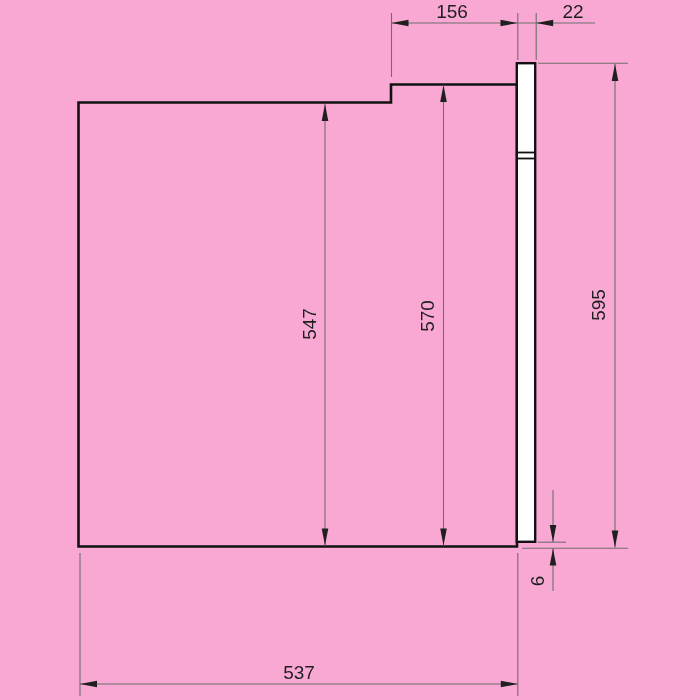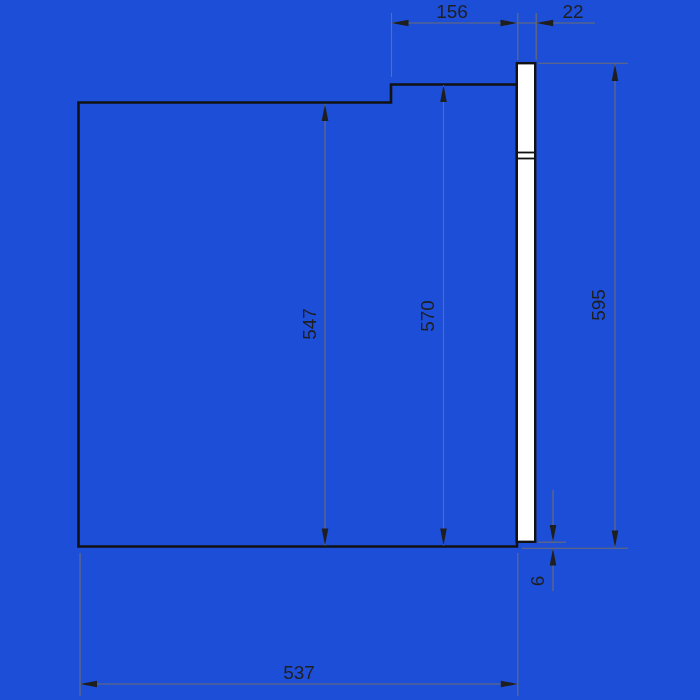--- a/index.html
+++ b/index.html
@@ -4,21 +4,21 @@
 <style>
   html, body {
     margin: 0;
     padding: 0;
     background: #ffffff;
   }
   .stage {
     position: relative;
     width: 700px;
     height: 700px;
-    background: #1d4ed8;
+    background: #f9a8d4;
     overflow: hidden;
     font-family: "Liberation Sans", "DejaVu Sans", sans-serif;
   }
   svg {
     display: block;
   }
   .outline {
     fill: none;
     stroke: #121212;
     stroke-width: 2.6;

